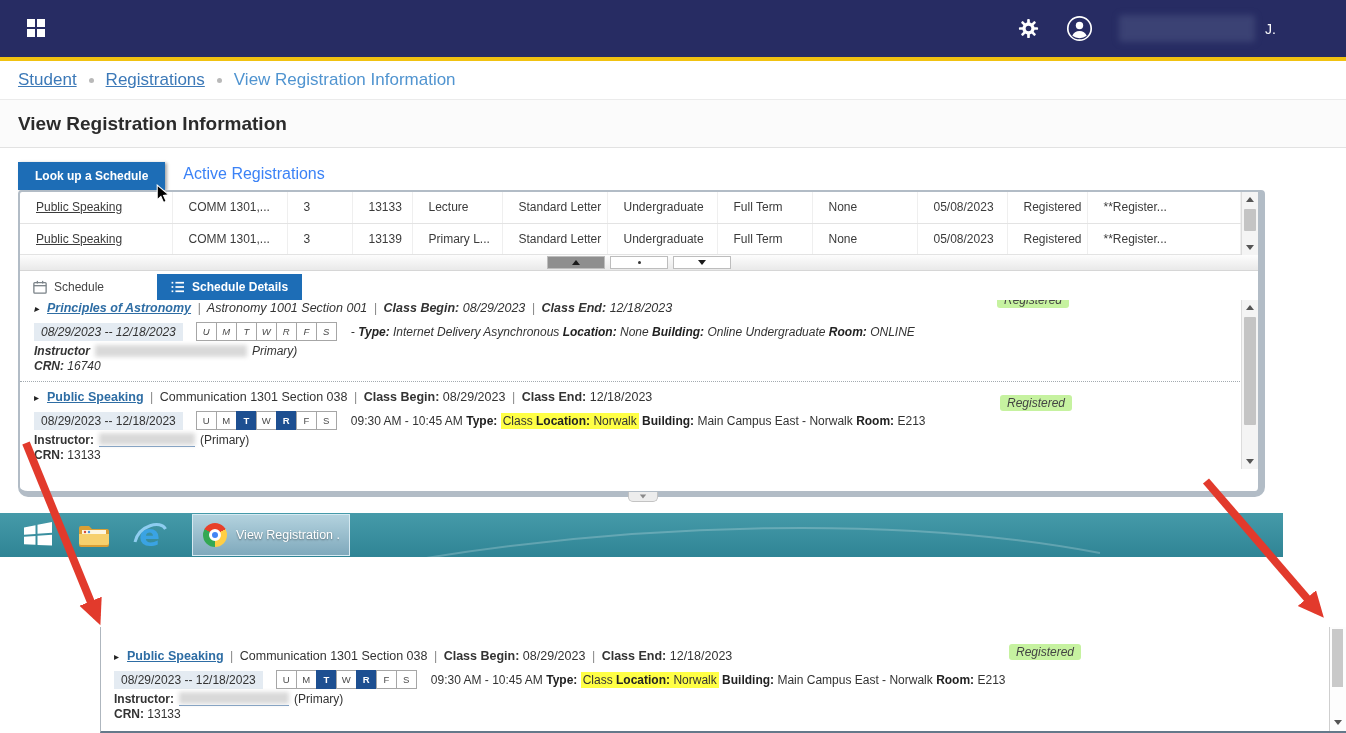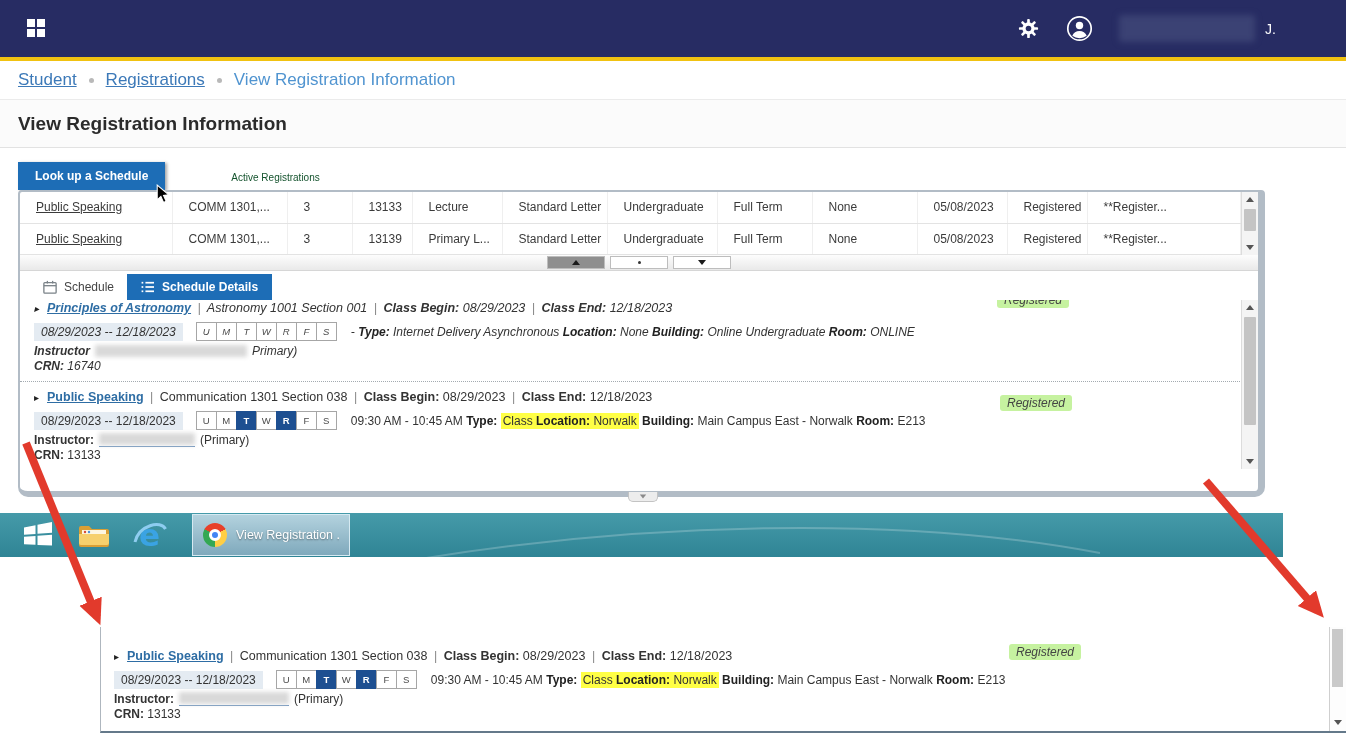--- a/index.html
+++ b/index.html
@@ -23,24 +23,24 @@
   .crumb-link{color:#3c79b8;text-decoration:underline;cursor:pointer;}
   .crumb-cur{color:#5094d0;}
   .crumb-dot{width:5px;height:5px;border-radius:50%;background:#b9b9b9;margin:0 12px;}
 
   
   .titlebar{position:absolute;left:0;top:100px;width:1346px;height:48px;background:#fbfbfb;
             border-bottom:1px solid #e2e2e2;box-sizing:border-box;}
   .titlebar h1{margin:13px 0 0 18px;font-size:19px;color:#2b2b2b;font-weight:bold;}
 
   
-  .main-tabs{position:absolute;left:18px;top:162px;display:flex;align-items:flex-end;height:28px;gap:48px;}
+  .main-tabs{position:absolute;left:18px;top:162px;display:flex;align-items:flex-end;height:28px;}
   .mtab-active{background:#1d6db6;color:#fff;font-weight:bold;font-size:12px;padding:7px 17px 7px 17px;
                box-shadow:2px 1px 3px rgba(0,0,0,.35);cursor:pointer;}
-  .mtab{color:#14532d;font-size:10px;padding:7px 18px;cursor:pointer;text-align:center;}
+  .mtab{color:#3b82f6;font-size:16px;padding:7px 18px;cursor:pointer;text-align:center;}
   .cursor-arrow{position:absolute;left:156px;top:184px;z-index:40;}
 
   
   .panel{position:absolute;left:18px;top:190px;width:1247px;height:307px;box-sizing:border-box;
          background:#fff;border:2px solid #b2bcc6;border-right-width:7px;border-bottom-width:6px;
          border-radius:4px 4px 10px 10px;}
   .panel-notch{position:absolute;left:628px;top:492px;width:28px;height:9px;background:#ededed;
                border:1px solid #c3c3c3;border-top:none;border-radius:0 0 5px 5px;z-index:5;
                display:flex;align-items:center;justify-content:center;cursor:pointer;}
 
@@ -59,21 +59,21 @@
   
   .splitter{height:15px;background:linear-gradient(#fdfdfd,#e9e9e9);border-bottom:1px solid #d6d6d6;
             display:flex;justify-content:center;align-items:center;gap:5px;}
   .spl-btn{width:56px;height:11px;border:1px solid #bdbdbd;background:#fff;display:flex;align-items:center;justify-content:center;cursor:pointer;}
   .spl-dark{background:#8f8f8f;}
   .spl-dot{width:3px;height:3px;border-radius:50%;background:#333;}
   .tri-up-s{width:0;height:0;border-left:4px solid transparent;border-right:4px solid transparent;border-bottom:5px solid #1a1a1a;}
   .tri-down-s{width:0;height:0;border-left:4px solid transparent;border-right:4px solid transparent;border-top:5px solid #1a1a1a;}
 
   
-  .stabs{height:29px;display:flex;align-items:flex-end;padding-left:10px;background:#fff;}
+  .stabs{height:29px;display:flex;align-items:flex-end;background:#fff;gap:40px;}
   .stab{display:flex;align-items:center;gap:7px;font-size:12px;color:#444;padding:6px 13px;cursor:pointer;}
   .stab-active{background:#1d6db6;color:#fff;font-weight:bold;cursor:pointer;display:flex;align-items:center;gap:7px;
                font-size:12px;padding:6px 14px;}
   .sched-heading{height:23px;background:#f4f6f8;border-top:1px solid #c9d2da;border-bottom:1px solid #e7ebef;
                  font-size:12.5px;font-weight:bold;color:#333;padding-left:14px;display:flex;align-items:center;box-sizing:border-box;}
 
   
   .details{position:relative;height:169px;overflow:hidden;padding:3px 26px 0 14px;box-sizing:border-box;}
   .entry-title-line{font-size:12.5px;line-height:16px;white-space:nowrap;}
   .tri-expand{color:#222;font-size:10px;margin-right:8px;cursor:pointer;}

